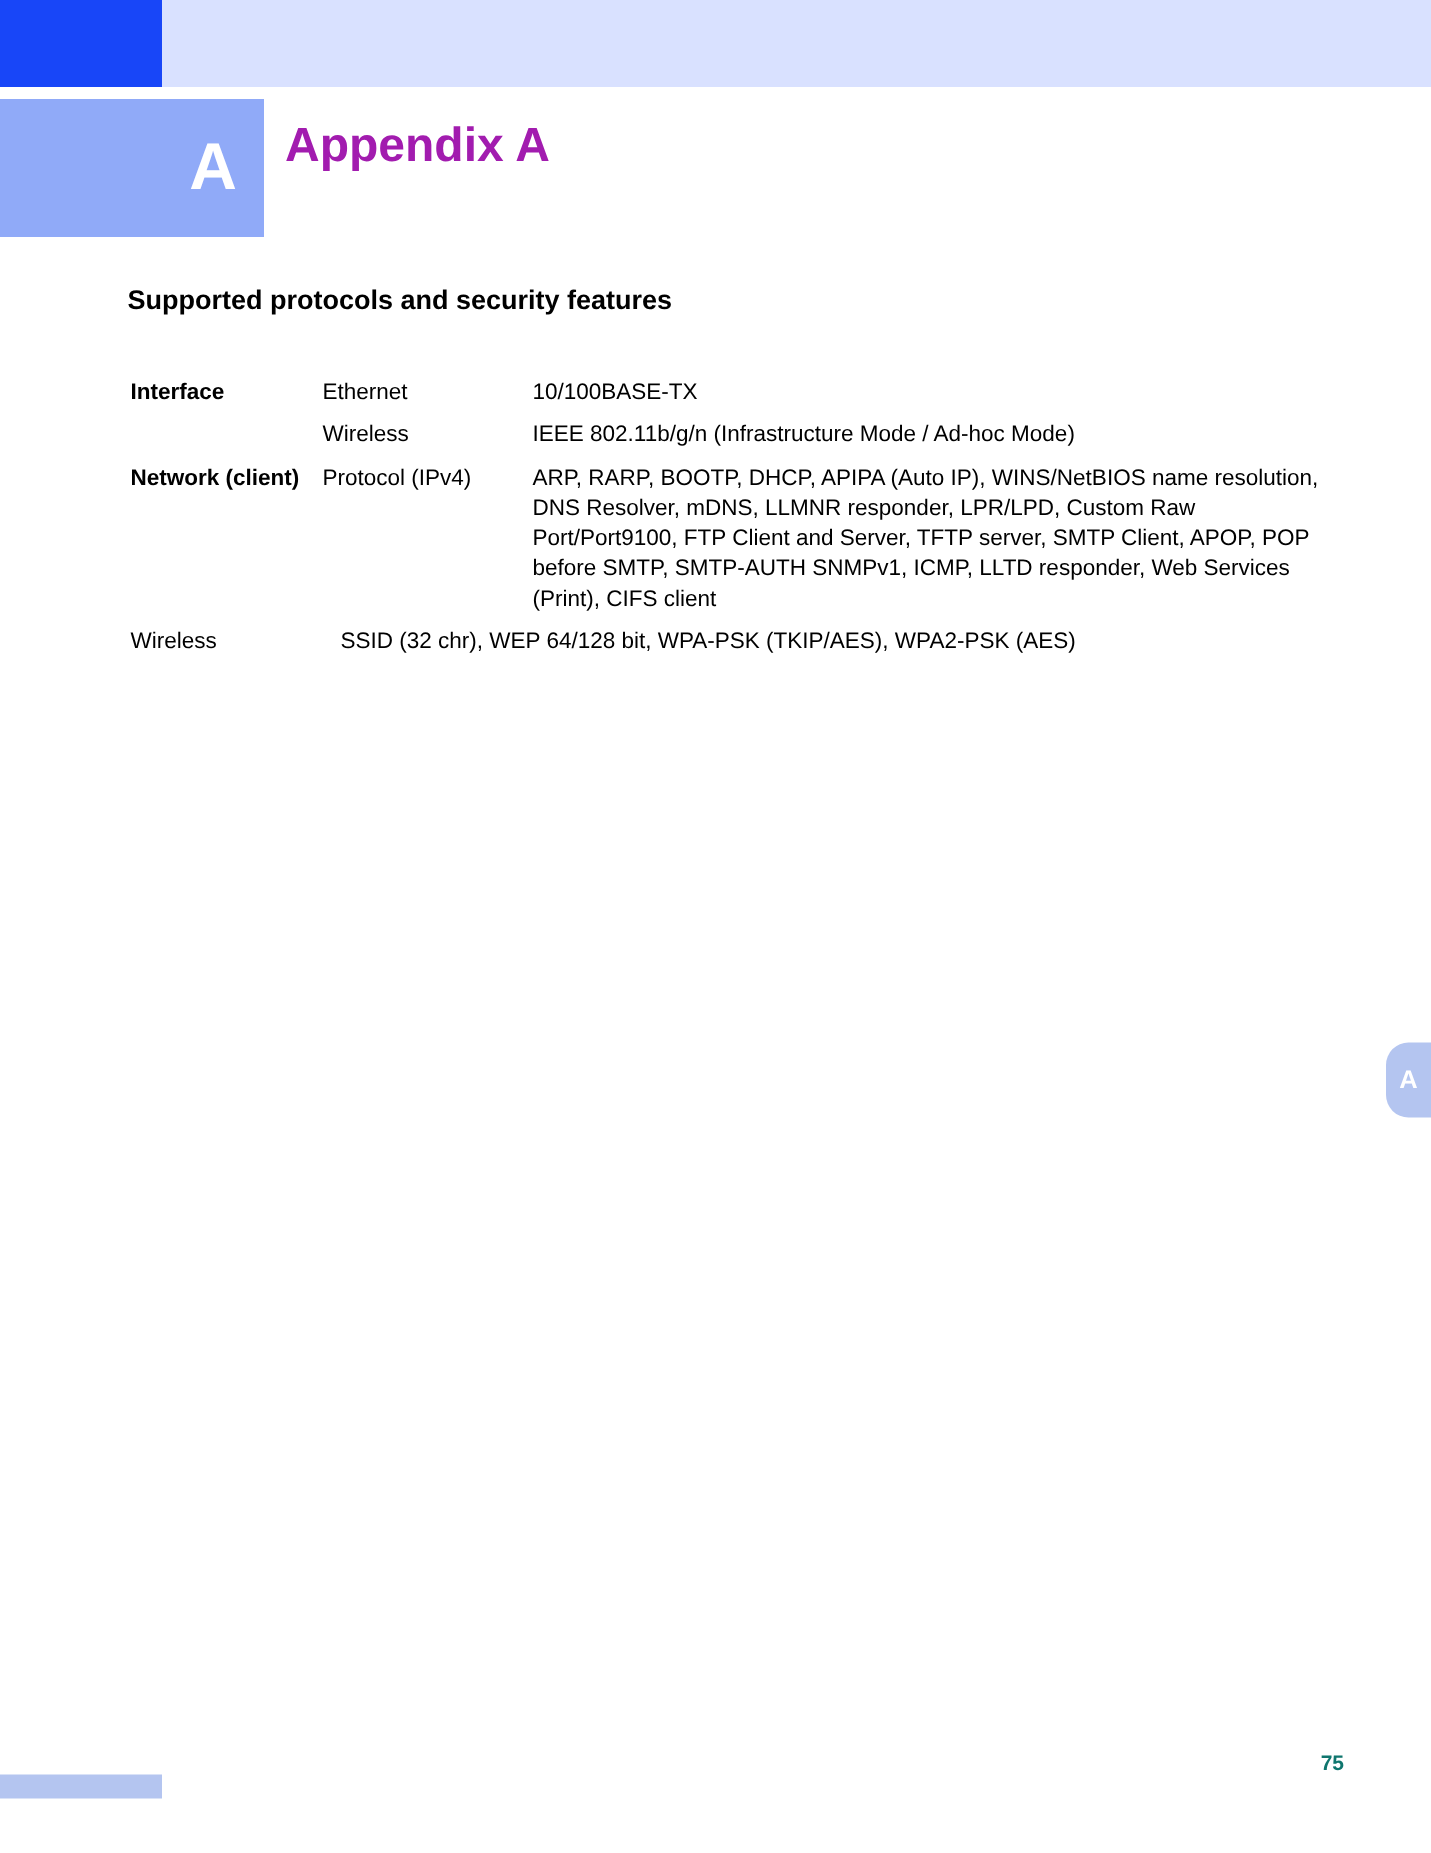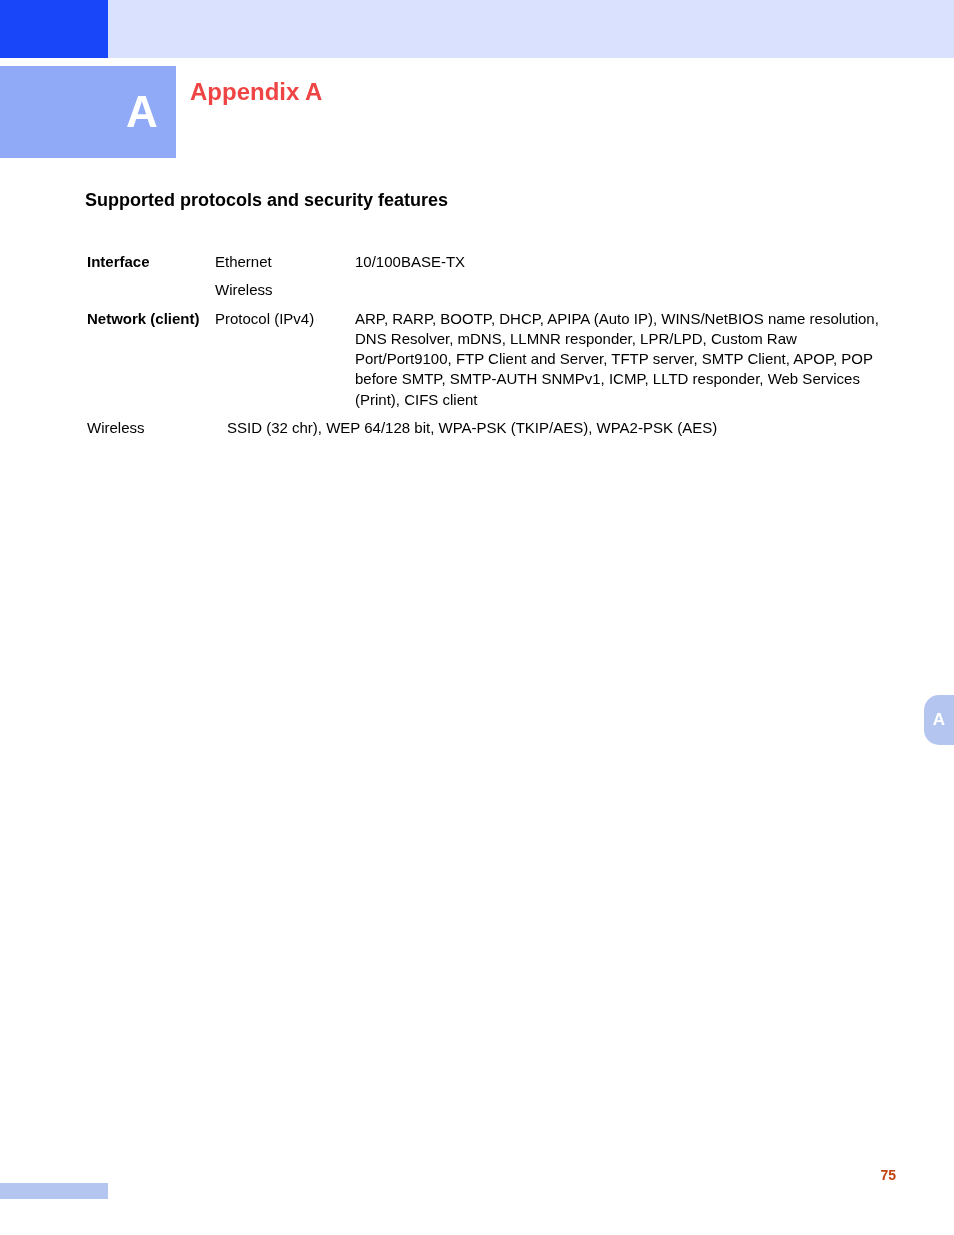--- a/index.html
+++ b/index.html
@@ -55,23 +55,23 @@
     font-size: 44px;
     font-weight: bold;
     display: flex;
     align-items: center;
     justify-content: center;
   }
   .chapter-title {
     position: absolute;
     top: 78px;
     left: 190px;
-    font-size: 24px;
+    font-size: 32px;
     font-weight: bold;
-    color: #ef4444;
+    color: #a21caf;
   }
   .section-title {
     position: absolute;
     top: 190px;
     left: 85px;
     font-size: 18px;
     font-weight: bold;
     color: #000000;
   }
   .spec-table {
@@ -114,21 +114,21 @@
     display: flex;
     align-items: center;
     justify-content: center;
   }
   .page-number {
     position: absolute;
     right: 58px;
     bottom: 52px;
     font-size: 14px;
     font-weight: bold;
-    color: #c2410c;
+    color: #0f766e;
   }
   .footer-bar {
     position: absolute;
     left: 0;
     bottom: 36px;
     width: 108px;
     height: 16px;
     background: #b4c5f0;
   }
 </style>
@@ -152,20 +152,21 @@
 
 <div class="spec-table">
   <div class="spec-row">
     <div class="c1">Interface</div>
     <div class="c2">Ethernet</div>
     <div class="c3">10/100BASE-TX</div>
   </div>
   <div class="spec-row">
     <div class="c1"></div>
     <div class="c2">Wireless</div>
+    <div class="c3">IEEE 802.11b/g/n (Infrastructure Mode / Ad-hoc Mode)</div>
   </div>
   <div class="spec-row">
     <div class="c1">Network (client)</div>
     <div class="c2">Protocol (IPv4)</div>
     <div class="c3">ARP, RARP, BOOTP, DHCP, APIPA (Auto IP), WINS/NetBIOS name resolution, DNS Resolver, mDNS, LLMNR responder, LPR/LPD, Custom Raw Port/Port9100, FTP Client and Server, TFTP server, SMTP Client, APOP, POP before SMTP, SMTP-AUTH SNMPv1, ICMP, LLTD responder, Web Services (Print), CIFS client</div>
   </div>
   <div class="spec-row">
     <div class="c2">Wireless</div>
     <div class="c3">SSID (32 chr), WEP 64/128 bit, WPA-PSK (TKIP/AES), WPA2-PSK (AES)</div>
   </div>

